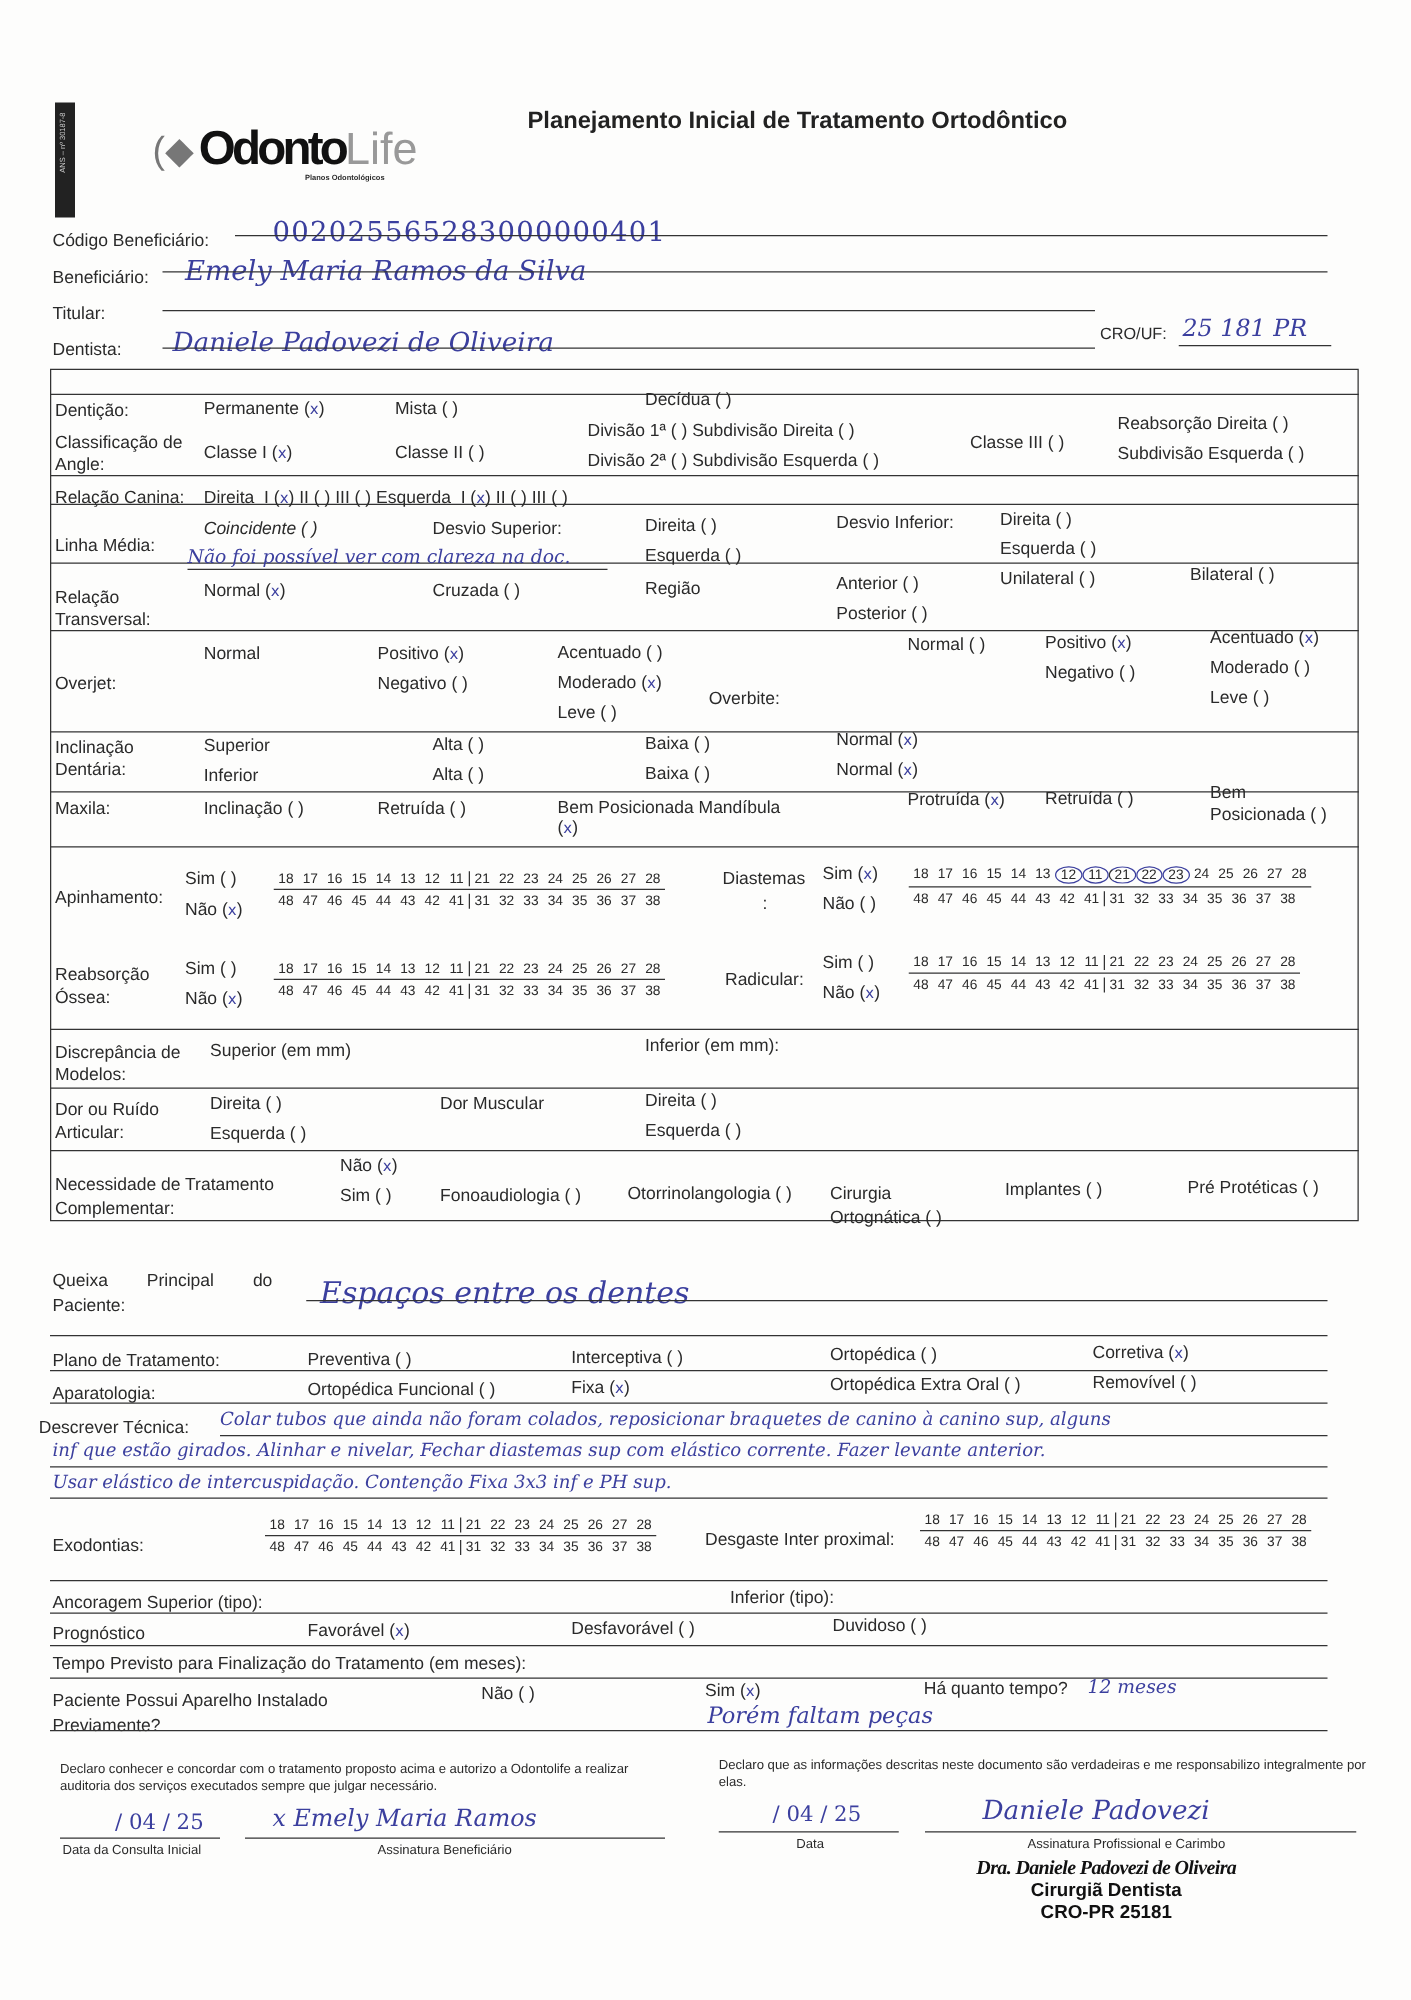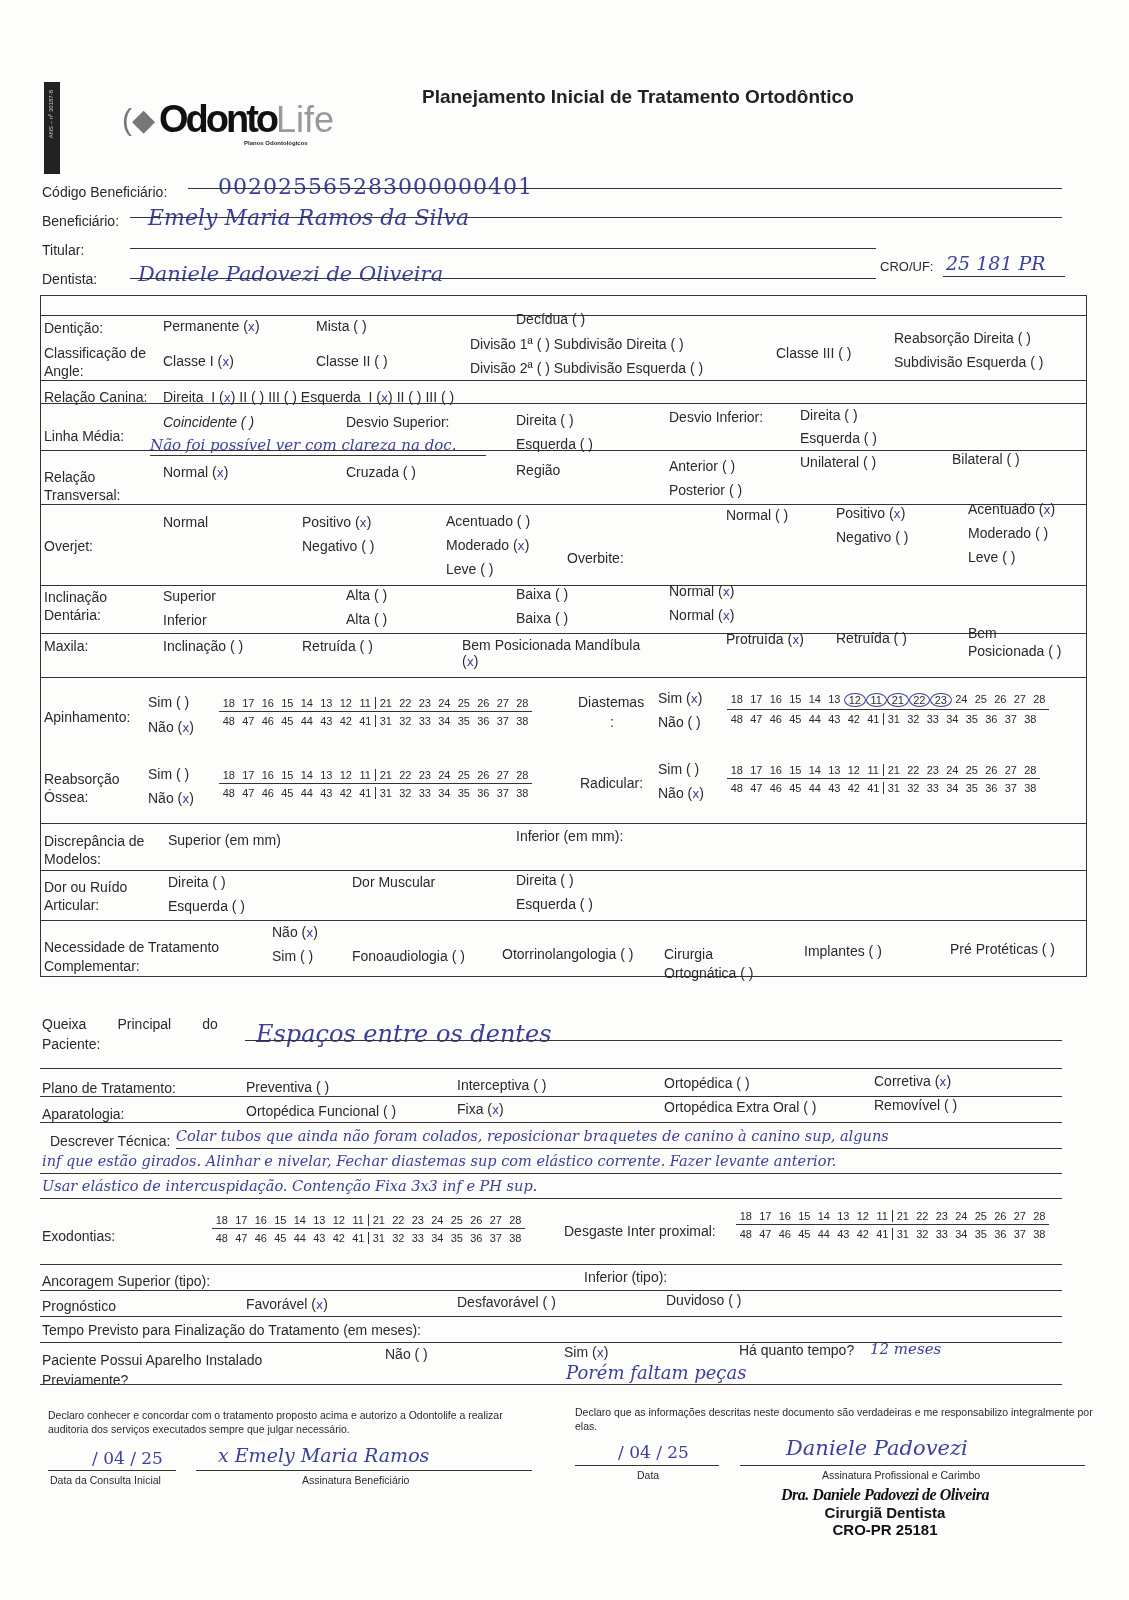--- a/index.html
+++ b/index.html
@@ -120,21 +120,21 @@
 <div class="lbl" style="left:346px;top:587px;">Alta (  )</div>
 <div class="lbl" style="left:346px;top:611px;">Alta (  )</div>
 <div class="lbl" style="left:516px;top:586px;">Baixa (  )</div>
 <div class="lbl" style="left:516px;top:610px;">Baixa (  )</div>
 <div class="lbl" style="left:669px;top:583px;"><span>Normal (</span><span class="mark">x</span>)</div>
 <div class="lbl" style="left:669px;top:607px;"><span>Normal (</span><span class="mark">x</span>)</div>
 
 <div class="lbl" style="left:44px;top:638px;">Maxila:</div>
 <div class="lbl" style="left:163px;top:638px;">Inclinação (  )</div>
 <div class="lbl" style="left:302px;top:638px;">Retruída (  )</div>
-<div class="lbl" style="left:462px;top:637px;"><span>Bem Posicionada</span> <span>Mandíbula</span><br><span>(</span><span class="mark">x</span><span>)</span></div>
+<div class="lbl" style="left:446px;top:637px;"><span>Bem Posicionada</span> <span>Mandíbula</span><br><span>(</span><span class="mark">x</span><span>)</span></div>
 <div class="lbl" style="left:726px;top:631px;"><span>Protruída (</span><span class="mark">x</span>)</div>
 <div class="lbl" style="left:836px;top:630px;">Retruída (  )</div>
 <div class="lbl" style="left:968px;top:624px;line-height:18px;"><span>Bem</span><br><span>Posicionada (  )</span></div>
 
 <div class="lbl" style="left:44px;top:709px;">Apinhamento:</div>
 <div class="lbl" style="left:148px;top:694px;">Sim (  )</div>
 <div class="lbl" style="left:148px;top:719px;"><span>Não (</span><span class="mark">x</span>)</div>
 <div class="teeth" style="left:219px;top:697px;">
     <div class="row top">
       <span>18</span>
@@ -333,21 +333,21 @@
 <div class="lbl" style="left:874px;top:1073px;"><span>Corretiva (</span><span class="mark">x</span>)</div>
 <div class="line" style="left:40px;top:1096px;width:1022px;"></div>
 
 <div class="lbl" style="left:42px;top:1106px;">Aparatologia:</div>
 <div class="lbl" style="left:246px;top:1103px;">Ortopédica Funcional (  )</div>
 <div class="lbl" style="left:457px;top:1101px;"><span>Fixa (</span><span class="mark">x</span>)</div>
 <div class="lbl" style="left:664px;top:1099px;">Ortopédica Extra Oral (  )</div>
 <div class="lbl" style="left:874px;top:1097px;">Removível (  )</div>
 <div class="line" style="left:40px;top:1122px;width:1022px;"></div>
 
-<div class="lbl" style="left:50px;top:1133px;">Descrever Técnica:</div>
+<div class="lbl" style="left:31px;top:1133px;">Descrever Técnica:</div>
 <div class="lbl hw" style="left:176px;top:1128px;font-size:14.5px;">Colar tubos que ainda não foram colados, reposicionar braquetes de canino à canino sup, alguns</div>
 <div class="line" style="left:176px;top:1148px;width:886px;"></div>
 <div class="lbl hw" style="left:42px;top:1153px;font-size:14.5px;">inf que estão girados. Alinhar e nivelar, Fechar diastemas sup com elástico corrente. Fazer levante anterior.</div>
 <div class="line" style="left:40px;top:1173px;width:1022px;"></div>
 <div class="lbl hw" style="left:42px;top:1178px;font-size:14.5px;">Usar elástico de intercuspidação. Contenção Fixa 3x3 inf e PH sup.</div>
 <div class="line" style="left:40px;top:1198px;width:1022px;"></div>
 
 <div class="lbl" style="left:42px;top:1228px;">Exodontias:</div>
 <div class="teeth" style="left:212px;top:1214px;">
     <div class="row top">

